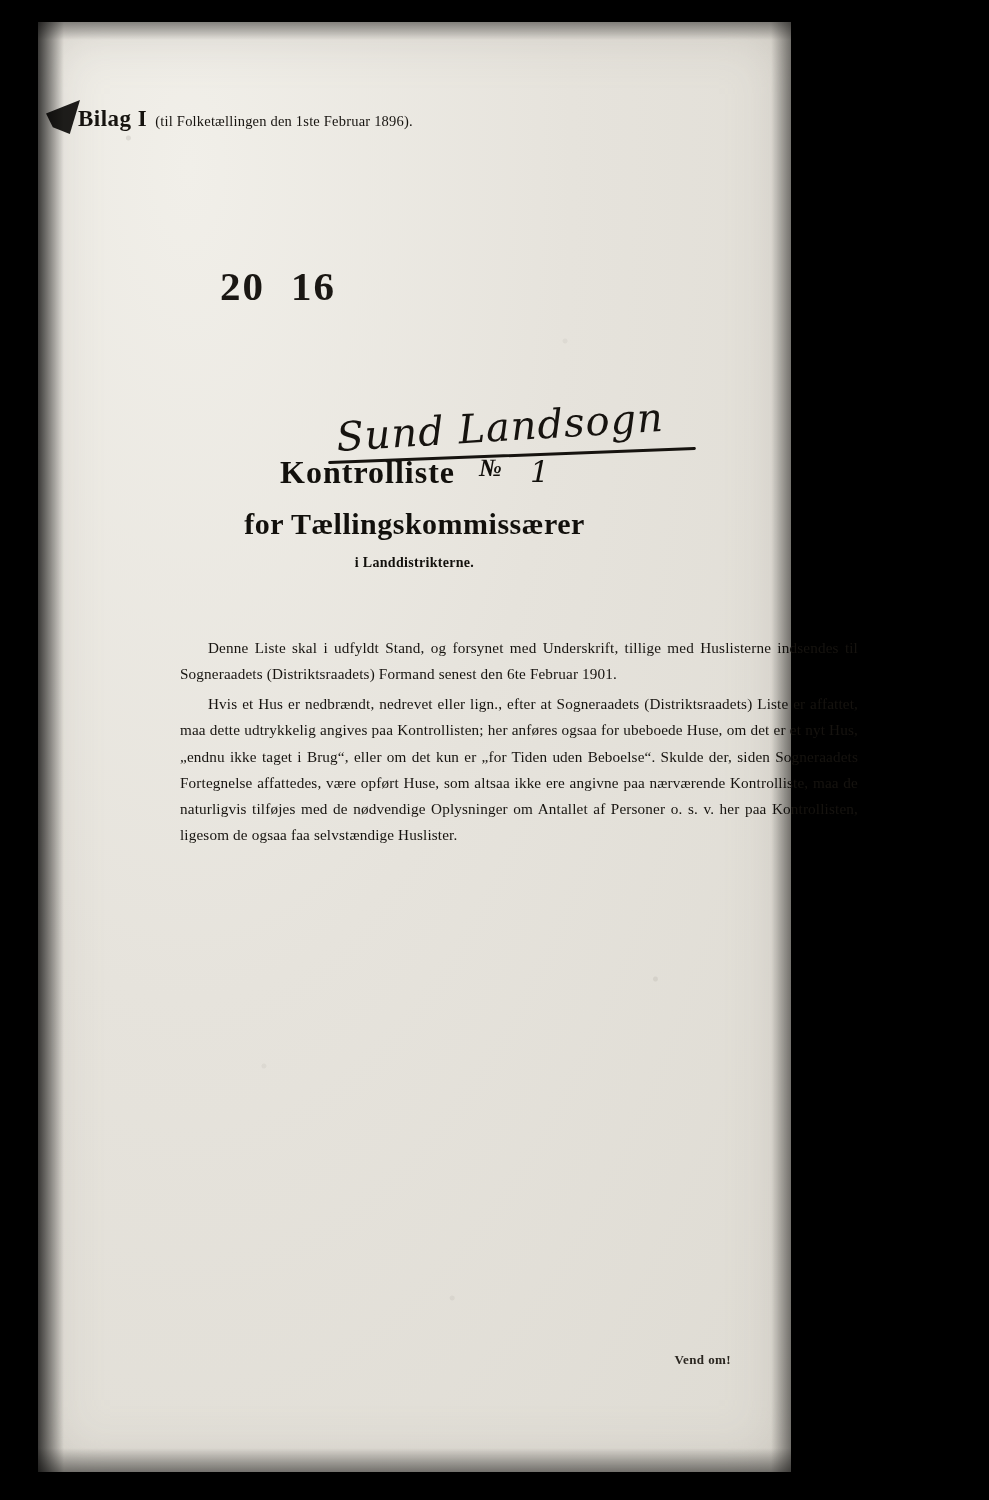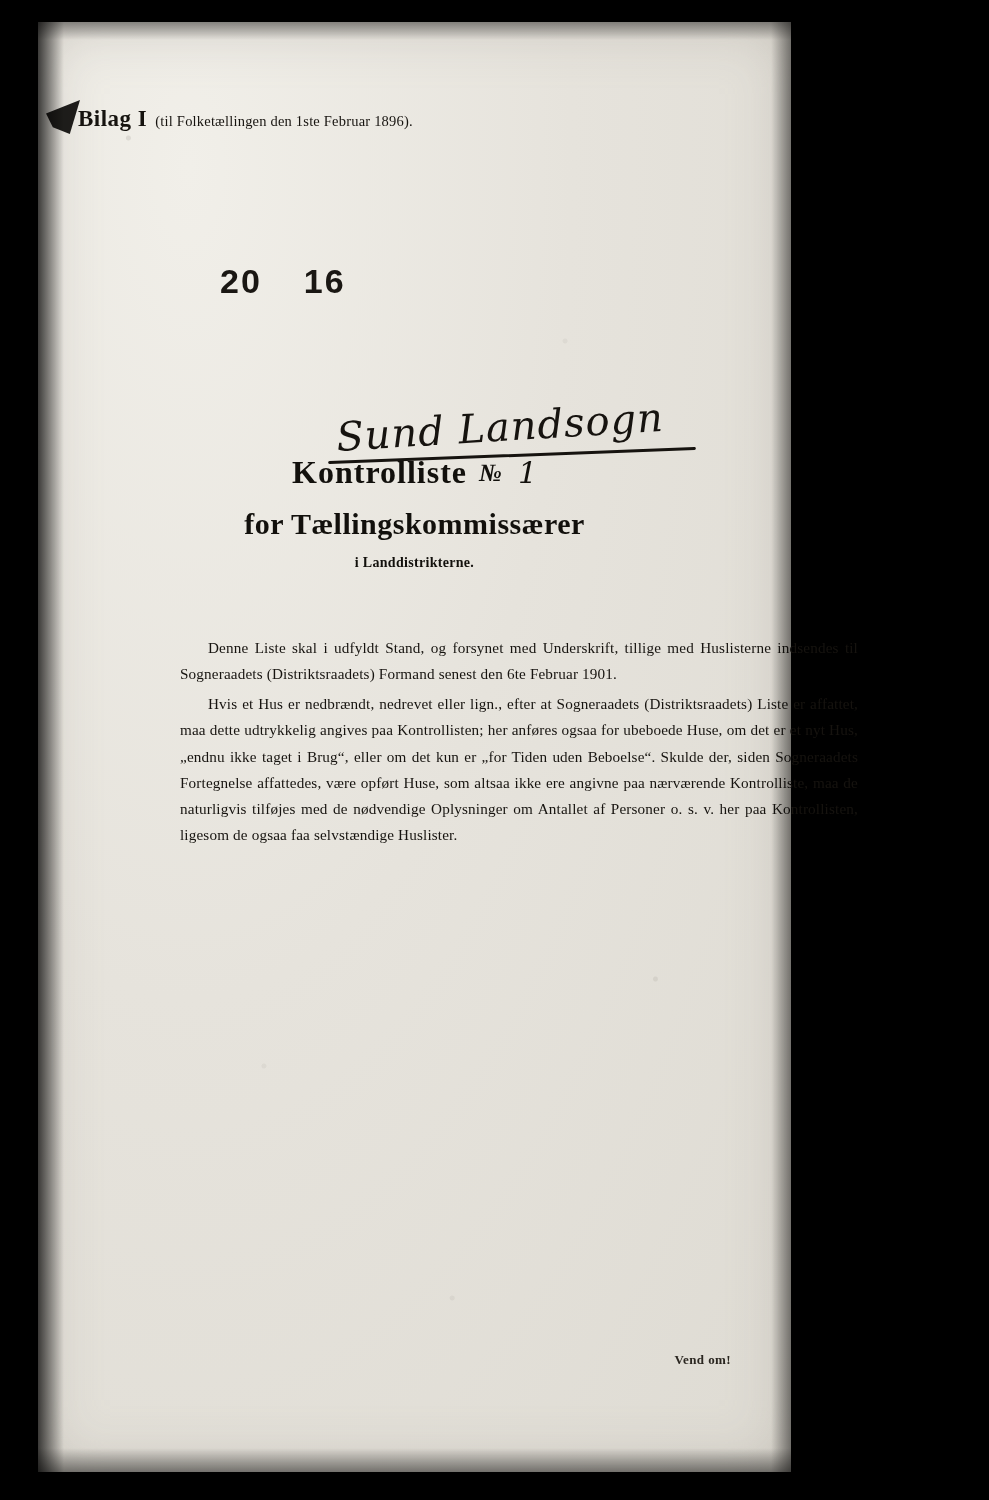--- a/index.html
+++ b/index.html
@@ -94,27 +94,27 @@
     font-size: 14.5px;
     margin-left: 8px;
     letter-spacing: 0.2px;
   }
 
   
   .stamp-numbers {
     position: absolute;
     left: 182px;
     top: 240px;
-    font-family: Liberation Sans, sans-serif;
-    font-weight: bold;
-    font-size: 34px;
+    font-family: Liberation Serif, serif;
+    font-weight: bold;
+    font-size: 41px;
     letter-spacing: 2px;
     color: #1a1713;
     display: flex;
-    gap: 42px;
+    gap: 26px;
   }
 
   
   .handwriting {
     position: absolute;
     left: 290px;
     top: 360px;
     width: 380px;
     height: 96px;
   }
@@ -146,22 +146,22 @@
     position: absolute;
     left: 0;
     right: 0;
     top: 432px;
     text-align: center;
     color: #12100c;
   }
   .kontrolliste-line {
     display: flex;
     justify-content: center;
-    align-items: center;
-    gap: 12px;
+    align-items: flex-start;
+    gap: 24px;
   }
   .kontrolliste {
     font-family: "Liberation Serif", serif;
     font-size: 32px;
     font-weight: bold;
     letter-spacing: 1px;
   }
   .nr-symbol {
     font-family: "Liberation Serif", serif;
     font-style: italic;

